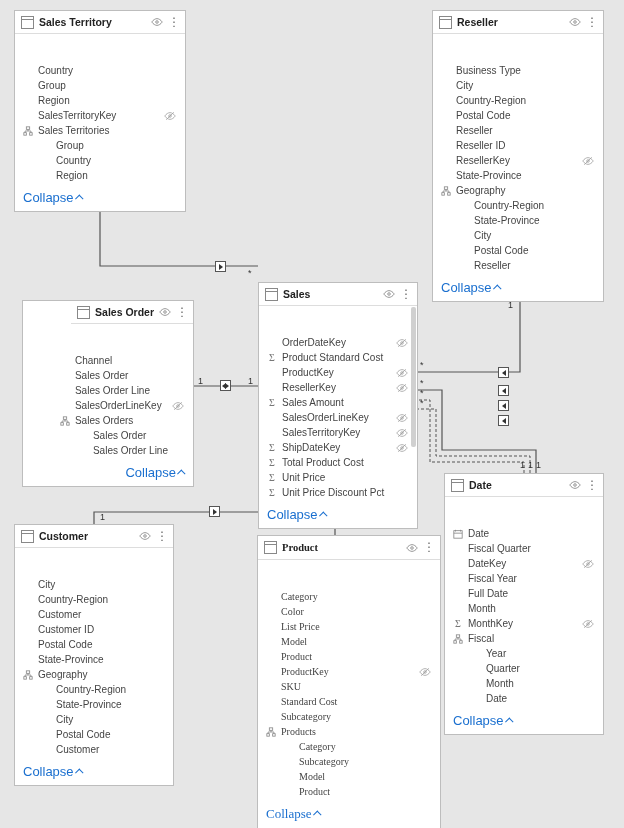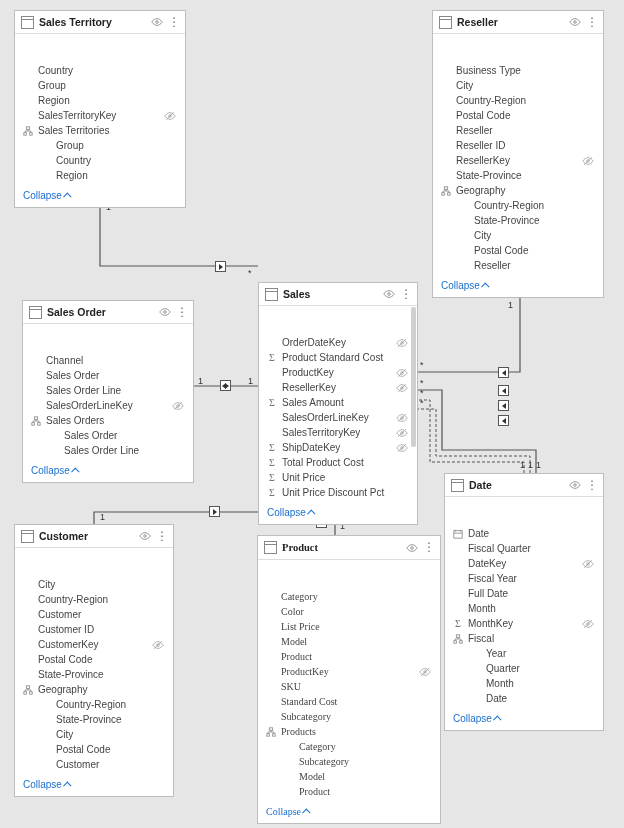--- a/index.html
+++ b/index.html
@@ -87,21 +87,21 @@
   }
   .field-row .right-icon {
     width: 14px;
     display: inline-flex;
     justify-content: center;
     color: #999;
   }
   .field-row.indent1 { padding-left: 24px; }
   .collapse-bar {
     padding: 4px 8px 6px 8px;
-    font-size: 10px;
+    font-size: 13px;
     color: #1a6fcf;
     cursor: pointer;
     display: flex;
     align-items: center;
     gap: 3px;
   }
   .chev-up {
     display: inline-block;
     width: 6px; height: 6px;
     border-left: 1px solid #1a6fcf;
@@ -493,21 +493,21 @@
           <span class="label">Unit Price Discount Pct</span>
           <span class="right-icon"></span>
         </div>
       </div>
       <div class="scroll-strip" style="top: 24px; height: 140px;"></div>
       <div class="collapse-bar">
         <span>Collapse</span> 
         <span class="chev-up"></span>
       </div>
     </div>
-    <div class="table-card" style="left: 22px; top: 300px; width: 172px;">
+    <div class="table-card" style="left: 22px; top: 300px; width: 172px; align-items: flex-end;">
       <div class="table-header">
         <span class="table-icon"></span>
         <span class="title">Sales Order</span>
         <span class="icon-sm">
           <svg viewBox="0 0 16 16" width="12" height="12" fill="none" stroke="currentColor" stroke-width="1">
             <path d="M1 8c2-3 5-4.5 7-4.5S13 5 15 8c-2 3-5 4.5-7 4.5S3 11 1 8z"></path>
             <circle cx="8" cy="8" r="1.7"></circle>
           </svg>
         </span>
         <span class="dots">⋮</span>
@@ -595,31 +595,20 @@
           <span class="label">Customer</span>
           <span class="right-icon"></span>
         </div>
         <div class="field-row">
           <span class="left-icon"></span>
           <span class="label">Customer ID</span>
           <span class="right-icon"></span>
         </div>
         <div class="field-row">
           <span class="left-icon"></span>
-          <span class="label">CustomerKey</span>
-          <span class="right-icon">
-            <svg viewBox="0 0 16 16" width="12" height="12" fill="none" stroke="currentColor" stroke-width="1">
-              <path d="M1 8c2-3 5-4.5 7-4.5S13 5 15 8c-2 3-5 4.5-7 4.5S3 11 1 8z"></path>
-              <circle cx="8" cy="8" r="1.7"></circle>
-              <line x1="3" y1="13" x2="13" y2="3"></line>
-            </svg>
-          </span>
-        </div>
-        <div class="field-row">
-          <span class="left-icon"></span>
           <span class="label">Postal Code</span>
           <span class="right-icon"></span>
         </div>
         <div class="field-row">
           <span class="left-icon"></span>
           <span class="label">State-Province</span>
           <span class="right-icon"></span>
         </div>
         <div class="field-row">
           <span class="left-icon">

